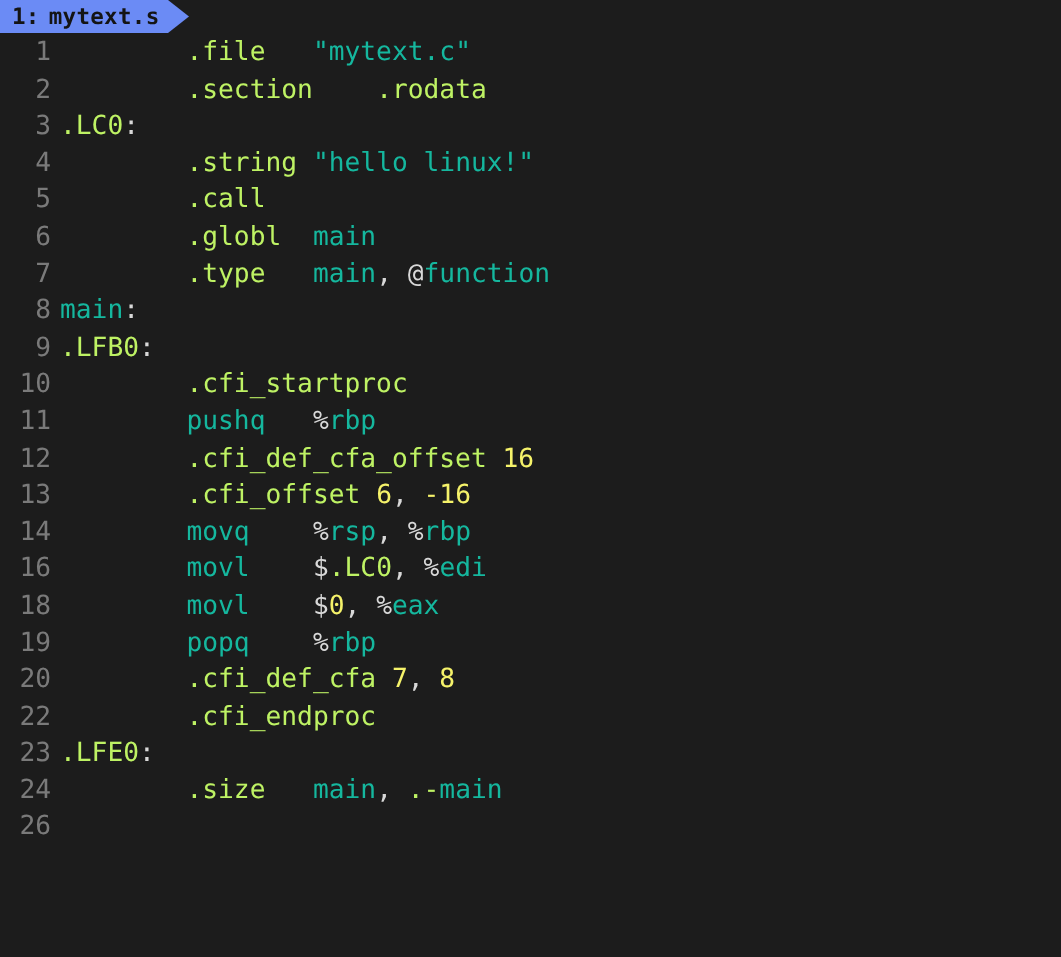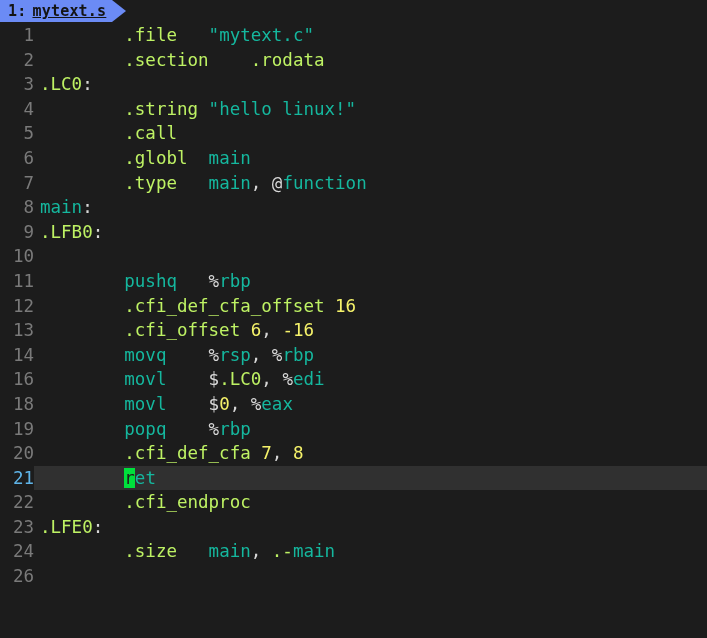--- a/index.html
+++ b/index.html
@@ -27,21 +27,21 @@
     height: 22px;
     background: #6b8bf5;
     color: #141414;
     font-size: 15px;
     font-weight: bold;
     padding: 0 6px 0 8px;
     letter-spacing: 0.2px;
     box-sizing: border-box;
   }
   .tab .tab-num { margin-right: 0; }
-  .tab .tab-name { margin-left: 6px; text-decoration: underline; }
+  .tab .tab-name { margin-left: 6px; }
   .tab::after {
     content: "";
     position: absolute;
     left: 100%;
     top: 0;
     width: 0;
     height: 0;
     border-top: 11px solid transparent;
     border-bottom: 11px solid transparent;
     border-left: 14px solid #6b8bf5;
@@ -105,27 +105,26 @@
 <div id="editor">
     <div class="row"><div class="gutter">1</div><div class="code"><span class="c">        </span><span class="d">.file</span><span class="c">   </span><span class="s">"mytext.c"</span></div></div>
     <div class="row"><div class="gutter">2</div><div class="code"><span class="c">        </span><span class="d">.section</span><span class="c">    </span><span class="d">.rodata</span></div></div>
     <div class="row"><div class="gutter">3</div><div class="code"><span class="d">.LC0</span><span class="p">:</span></div></div>
     <div class="row"><div class="gutter">4</div><div class="code"><span class="c">        </span><span class="d">.string</span><span class="c"> </span><span class="s">"hello linux!"</span></div></div>
     <div class="row"><div class="gutter">5</div><div class="code"><span class="c">        </span><span class="d">.call</span></div></div>
     <div class="row"><div class="gutter">6</div><div class="code"><span class="c">        </span><span class="d">.globl</span><span class="c">  </span><span class="s">main</span></div></div>
     <div class="row"><div class="gutter">7</div><div class="code"><span class="c">        </span><span class="d">.type</span><span class="c">   </span><span class="s">main</span><span class="p">, </span><span class="p">@</span><span class="s">function</span></div></div>
     <div class="row"><div class="gutter">8</div><div class="code"><span class="s">main</span><span class="p">:</span></div></div>
     <div class="row"><div class="gutter">9</div><div class="code"><span class="d">.LFB0</span><span class="p">:</span></div></div>
-    <div class="row"><div class="gutter">10</div><div class="code"><span class="c">        </span></div></div>
+    <div class="row"><div class="gutter">10</div><div class="code"><span class="c">        </span><span class="d">.cfi_startproc</span></div></div>
     <div class="row"><div class="gutter">11</div><div class="code"><span class="c">        </span><span class="s">pushq</span><span class="c">   </span><span class="p">%</span><span class="s">rbp</span></div></div>
     <div class="row"><div class="gutter">12</div><div class="code"><span class="c">        </span><span class="d">.cfi_def_cfa_offset</span><span class="c"> </span><span class="n">16</span></div></div>
     <div class="row"><div class="gutter">13</div><div class="code"><span class="c">        </span><span class="d">.cfi_offset</span><span class="c"> </span><span class="n">6</span><span class="p">, </span><span class="n">-16</span></div></div>
     <div class="row"><div class="gutter">14</div><div class="code"><span class="c">        </span><span class="s">movq</span><span class="c">    </span><span class="p">%</span><span class="s">rsp</span><span class="p">, </span><span class="p">%</span><span class="s">rbp</span></div></div>
     <div class="row"><div class="gutter">16</div><div class="code"><span class="c">        </span><span class="s">movl</span><span class="c">    </span><span class="p">$</span><span class="d">.LC0</span><span class="p">, </span><span class="p">%</span><span class="s">edi</span></div></div>
     <div class="row"><div class="gutter">18</div><div class="code"><span class="c">        </span><span class="s">movl</span><span class="c">    </span><span class="p">$</span><span class="n">0</span><span class="p">, </span><span class="p">%</span><span class="s">eax</span></div></div>
     <div class="row"><div class="gutter">19</div><div class="code"><span class="c">        </span><span class="s">popq</span><span class="c">    </span><span class="p">%</span><span class="s">rbp</span></div></div>
     <div class="row"><div class="gutter">20</div><div class="code"><span class="c">        </span><span class="d">.cfi_def_cfa</span><span class="c"> </span><span class="n">7</span><span class="p">, </span><span class="n">8</span></div></div>
-    <div class="row current"><div class="gutter">21</div><div class="code"><span class="c">        </span><span class="cursor">r</span><span class="s">et</span></div></div>
     <div class="row"><div class="gutter">22</div><div class="code"><span class="c">        </span><span class="d">.cfi_endproc</span></div></div>
     <div class="row"><div class="gutter">23</div><div class="code"><span class="d">.LFE0</span><span class="p">:</span></div></div>
     <div class="row"><div class="gutter">24</div><div class="code"><span class="c">        </span><span class="d">.size</span><span class="c">   </span><span class="s">main</span><span class="p">, </span><span class="d">.-</span><span class="s">main</span></div></div>
     <div class="row"><div class="gutter">26</div><div class="code"></div></div>
   </div>
 
 </body></html>

